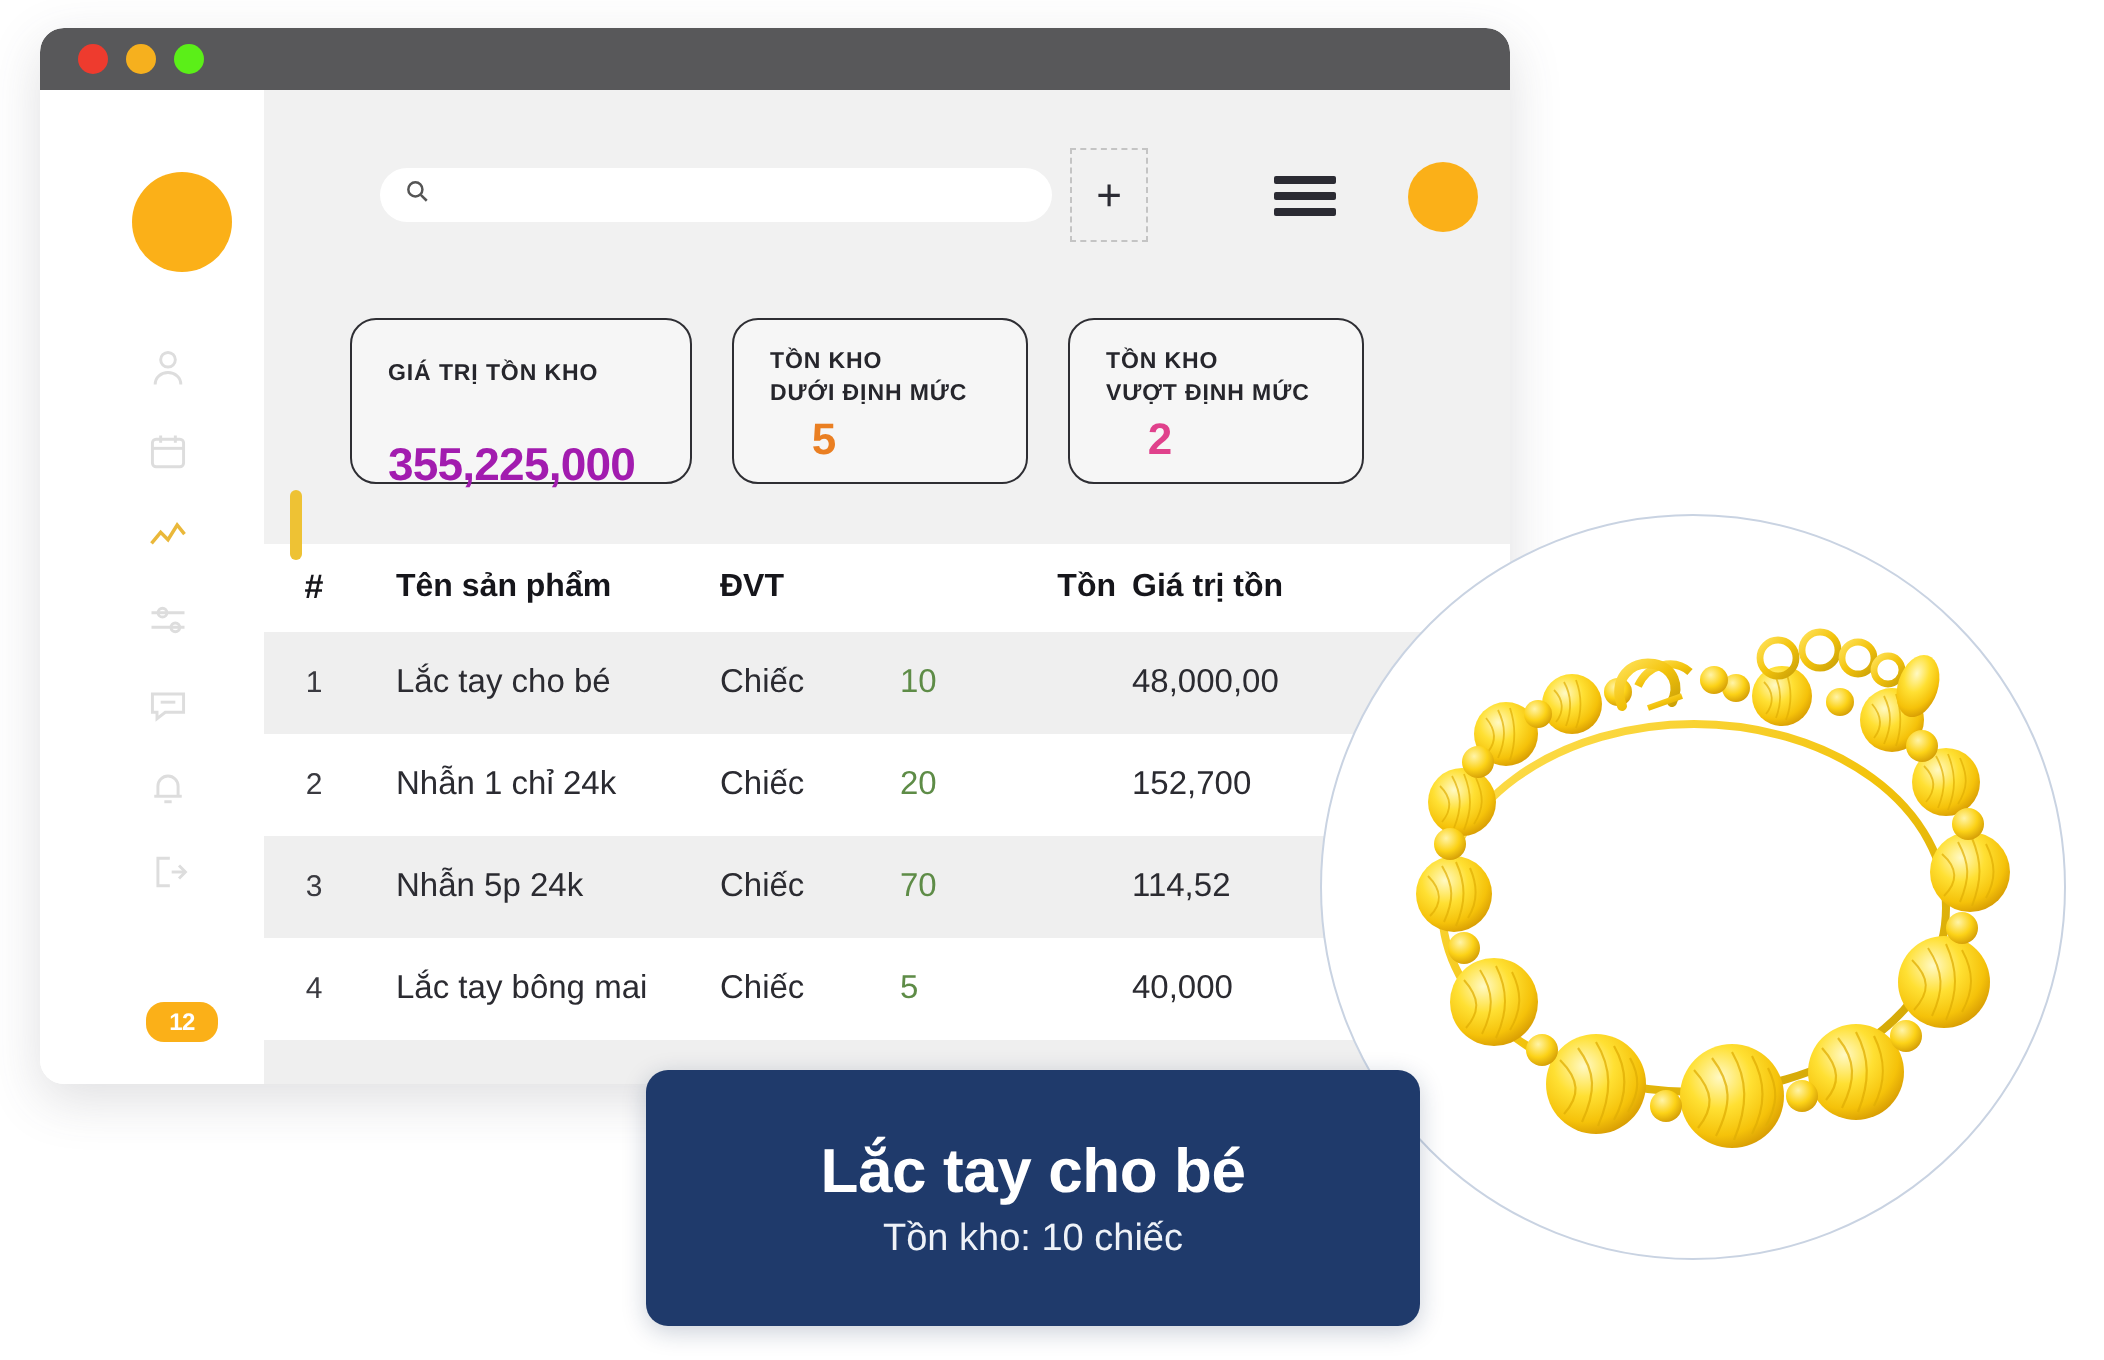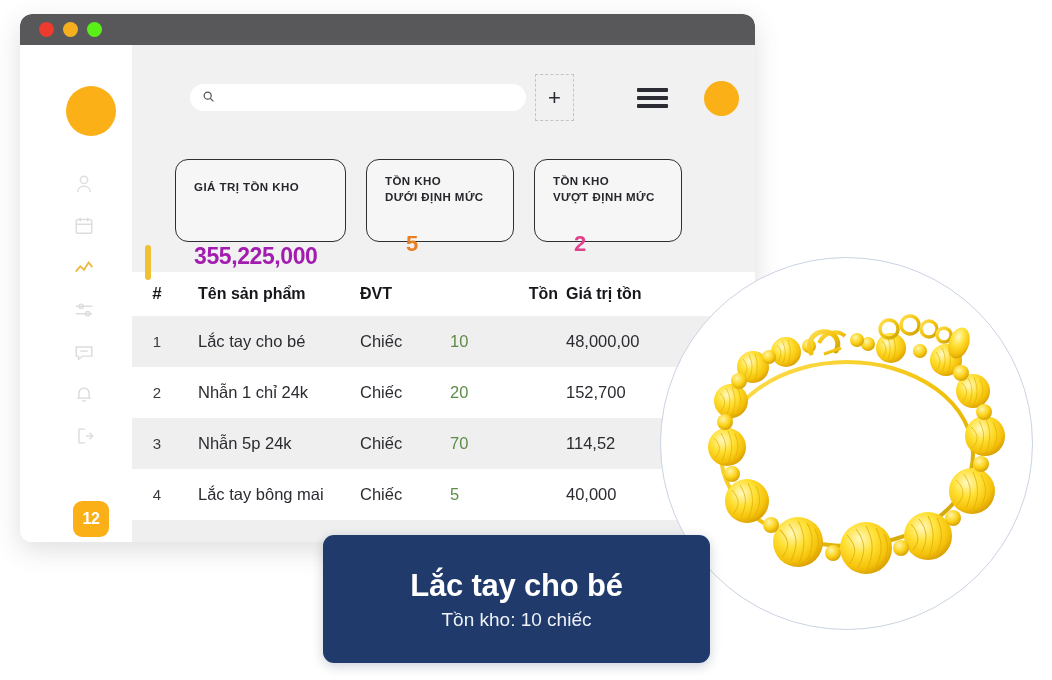--- a/index.html
+++ b/index.html
@@ -77,25 +77,25 @@
     width: 24px; height: 24px;
     color: #dddddd;
     display: flex; align-items: center; justify-content: center;
   }
   .rail-icon.active { color: #eab83a; }
   .rail-icon svg { width: 22px; height: 22px; display: block; }
 
   .rail-badge {
     position: absolute;
     left: 53px; top: 456px;
-    width: 36px; height: 36px;
+    width: 36px; height: 20px;
     border-radius: 9px;
     background: #fbb018;
     color: #ffffff;
-    font-size: 16px;
+    font-size: 12px;
     font-weight: bold;
     display: flex; align-items: center; justify-content: center;
     letter-spacing: -0.3px;
   }
 
   .rail-active-bar {
     position: absolute;
     left: 125px; top: 231px;
     width: 6px; height: 35px;
     border-radius: 3px;
@@ -179,21 +179,20 @@
     display: flex;
     gap: 20px;
   }
   .kpi-card {
     border: 1.6px solid #2e2e33;
     border-radius: 13px;
     background: #f6f6f6;
     padding: 16px 18px 14px 18px;
     display: flex;
     flex-direction: column;
-    gap: 24px;
   }
   .kpi-card.wide { width: 171px; height: 83px; padding-top: 20px; }
   .kpi-card.small { width: 148px; height: 83px; padding-top: 14px; }
 
   .kpi-label {
     font-size: 11.5px;
     font-weight: bold;
     letter-spacing: 0.45px;
     color: #26262c;
     line-height: 1.35;

